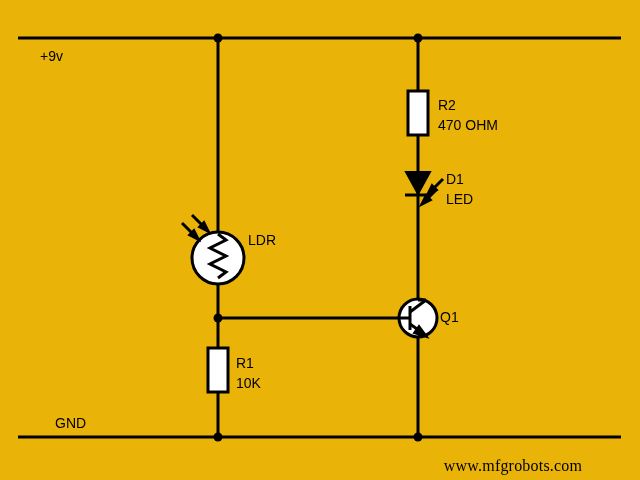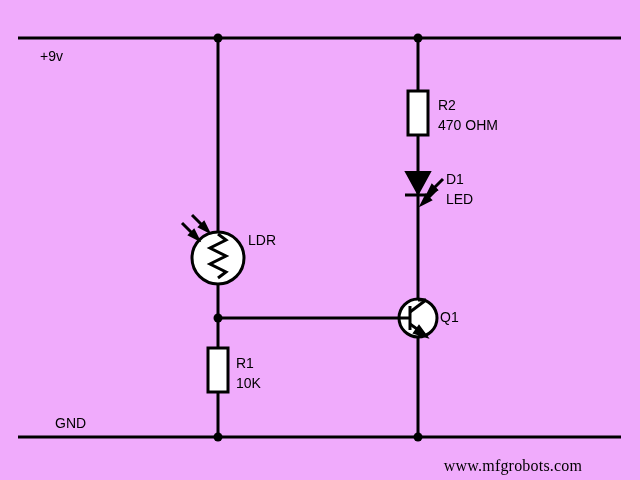--- a/index.html
+++ b/index.html
@@ -4,21 +4,21 @@
 <style>
   html, body {
     margin: 0;
     padding: 0;
     background: #ffffff;
   }
   #schematic-root {
     position: relative;
     width: 640px;
     height: 480px;
-    background: #f0abfc;
+    background: #eab308;
     overflow: hidden;
     font-family: "Liberation Sans", sans-serif;
   }
   svg#circuit-svg {
     position: absolute;
     left: 0;
     top: 0;
     width: 640px;
     height: 480px;
     display: block;

